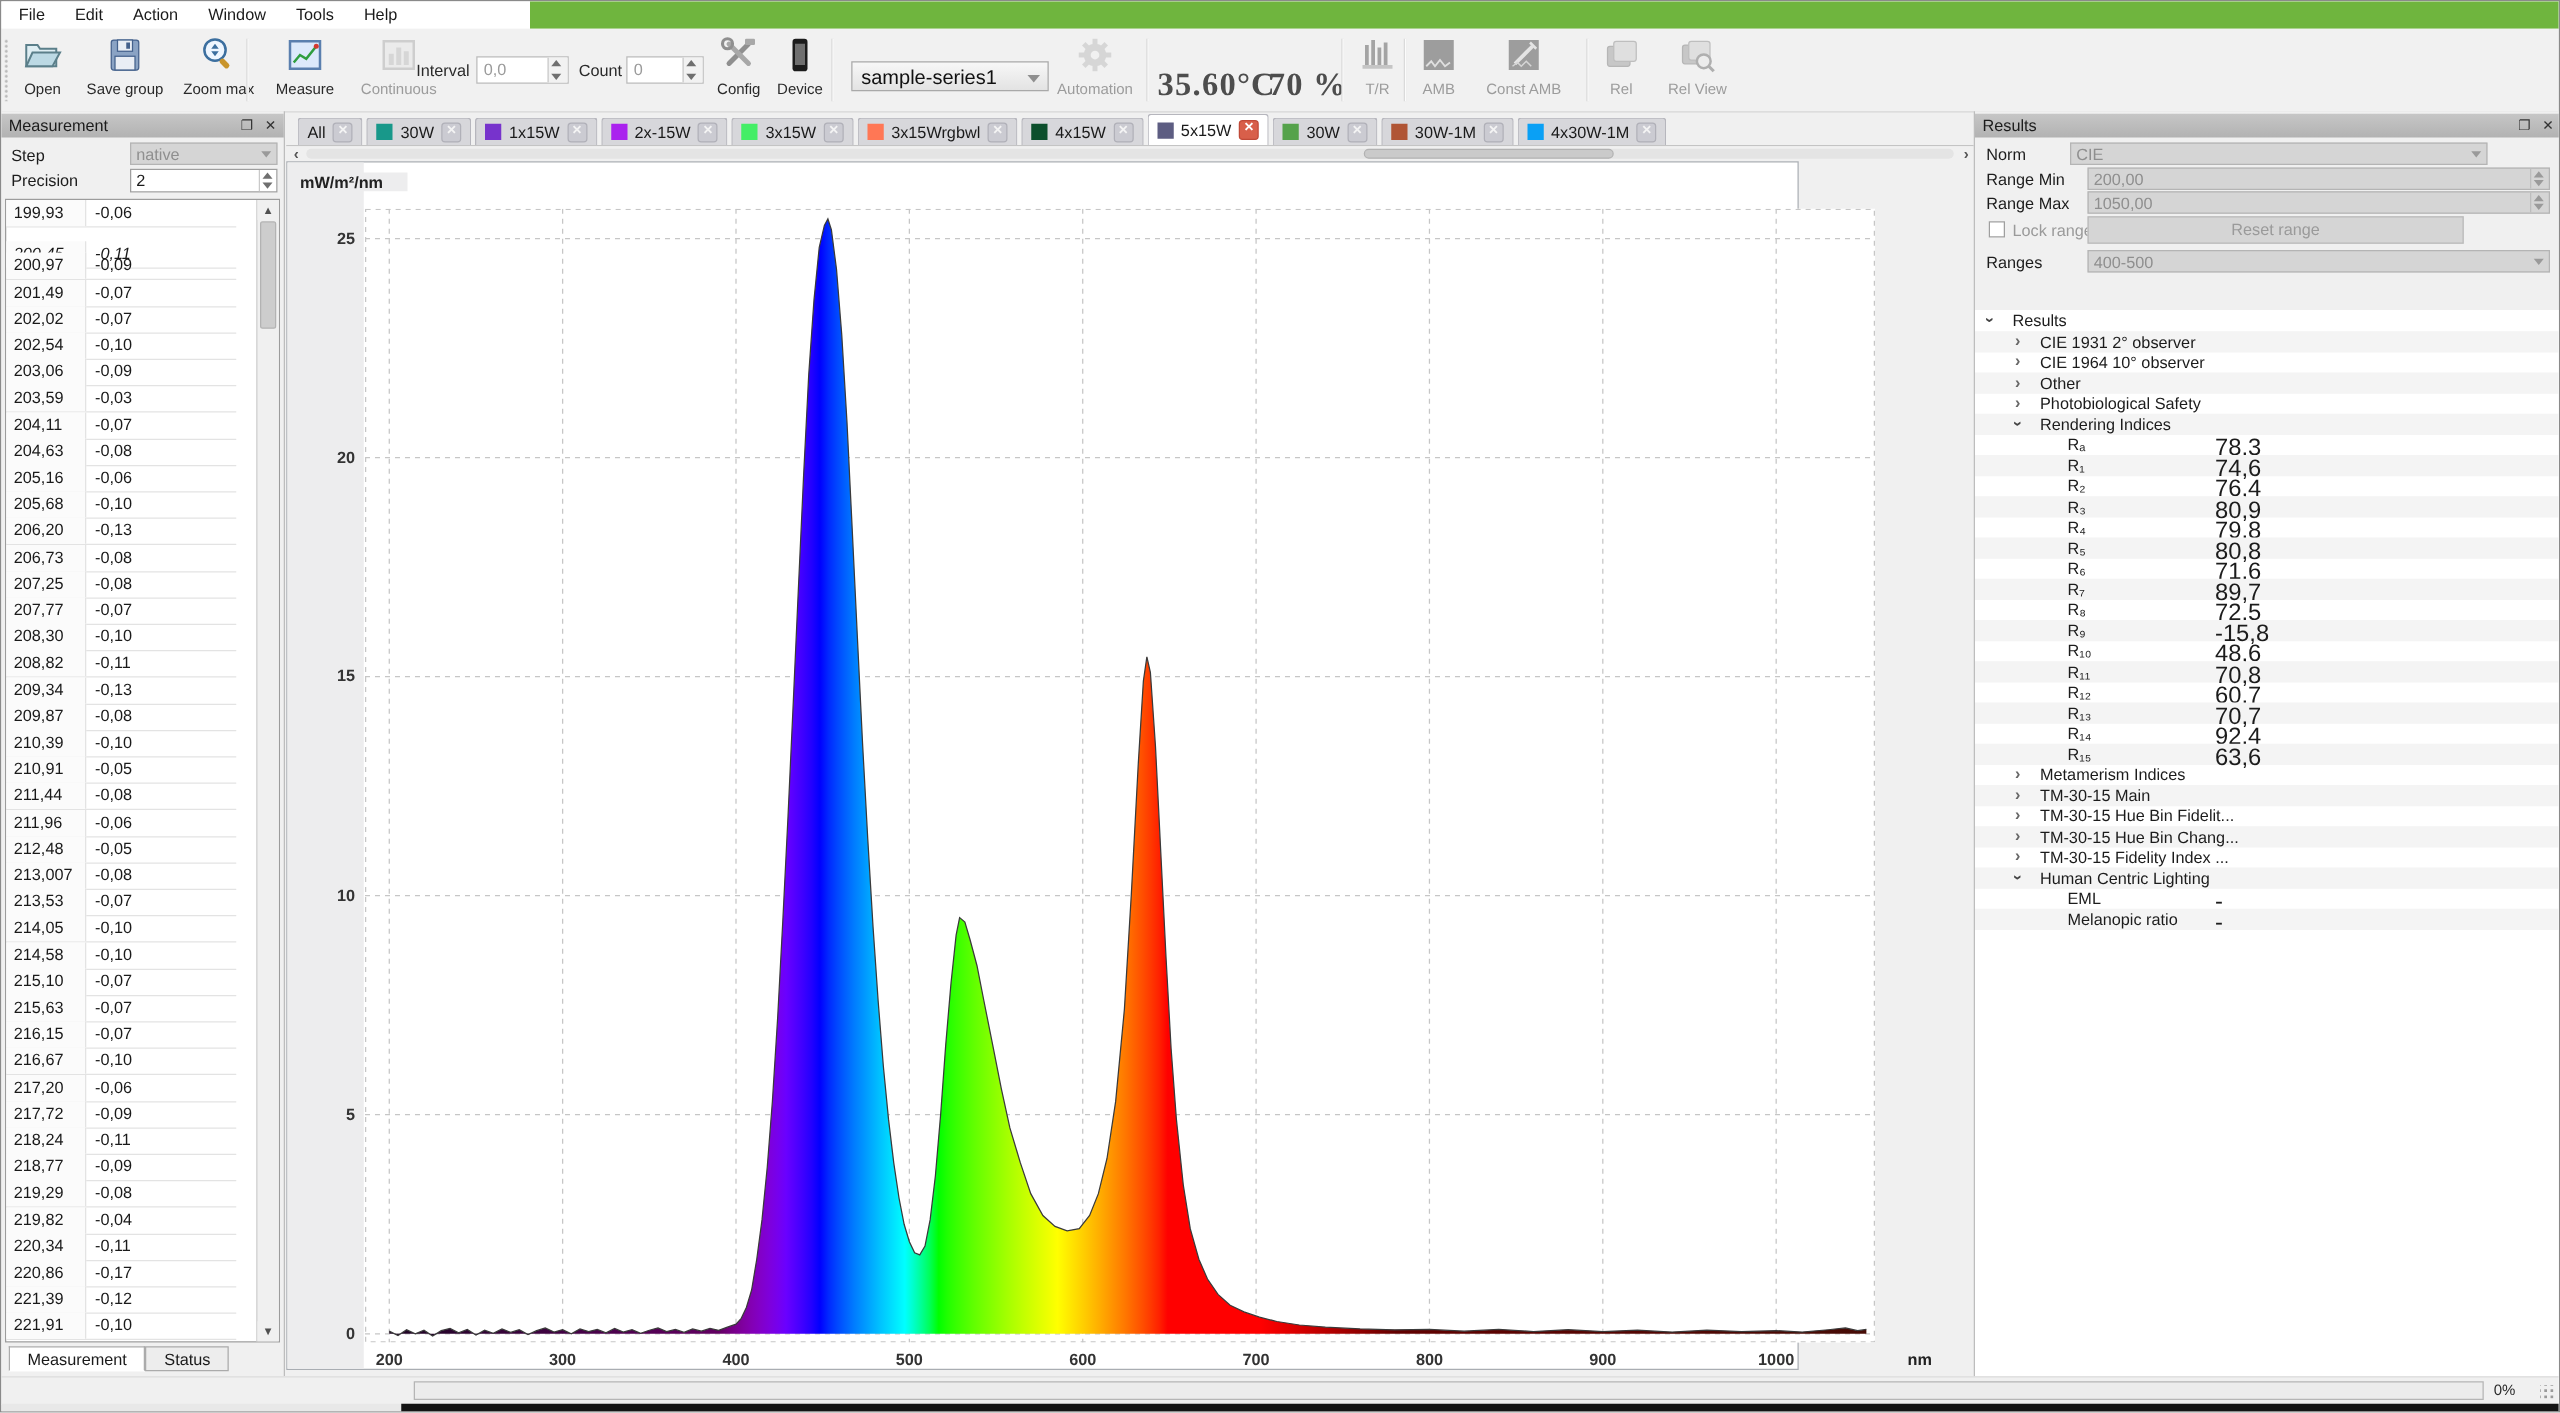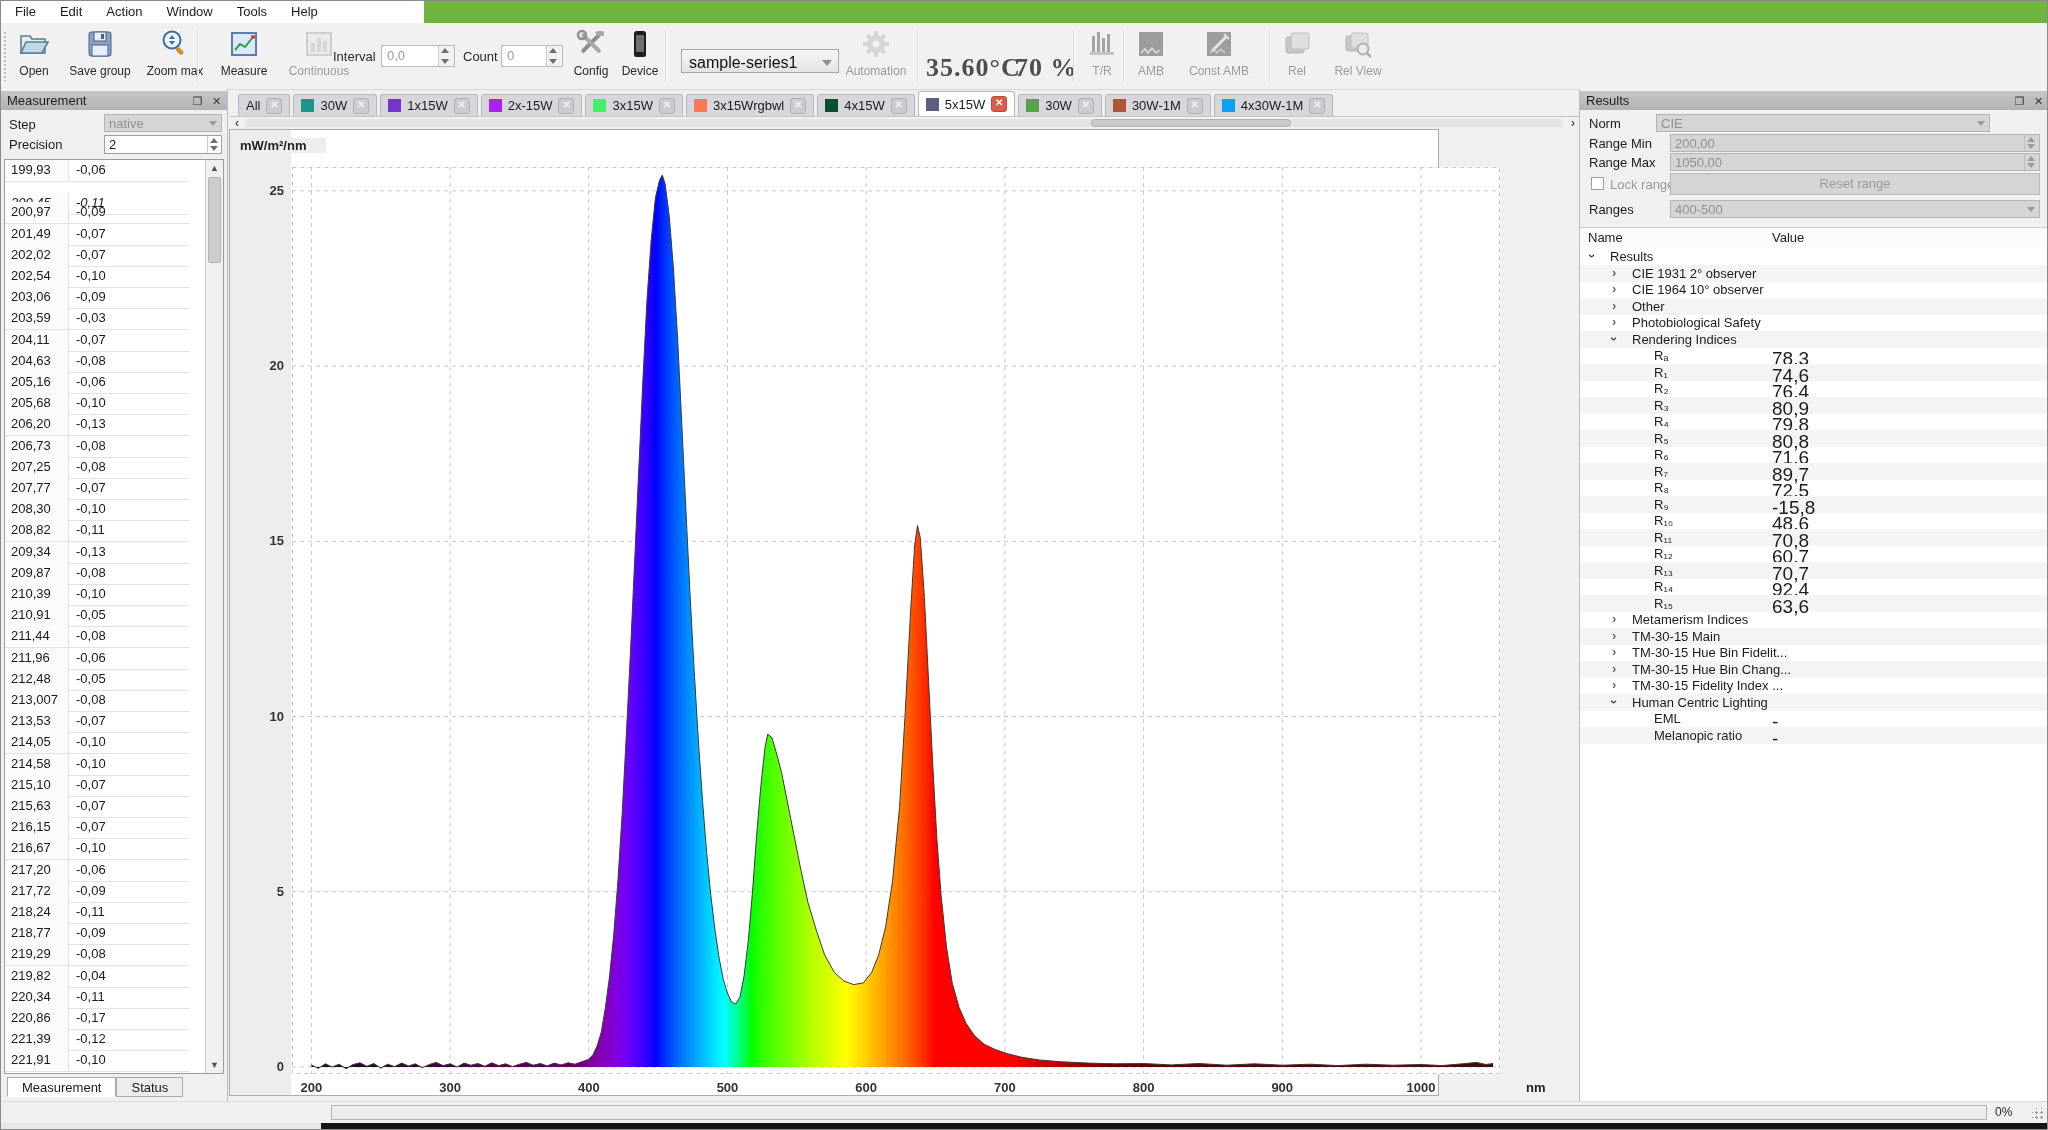--- a/index.html
+++ b/index.html
@@ -699,29 +699,25 @@
     <span class="frow-label" style="left:9px;top:66px">Range Max</span>
     <div class="dfield" style="left:90px;top:64px;width:370px">
       <span>1050,00</span>
       <span class="dspin">
           <i class="arrow-up"></i>
           <i class="arrow-dn"></i>
         </span>
     </div>
     <span class="checkbox" style="left:11px;top:88px"></span>
     <span class="frow-label" style="left:30px;top:88px;color:#9a9a9a">Lock range</span>
-    <div class="dbutton" style="left:90px;top:84px;width:370px">Reset range</div>
+    <div class="dbutton" style="left:90px;top:84px;width:301px">Reset range</div>
     <span class="frow-label" style="left:9px;top:113px">Ranges</span>
     <div class="dfield" style="left:90px;top:111px;width:370px">
       <span>400-500</span>
       <span class="carrow"></span>
-    </div>
-    <div class="rheader" style="top:138px">
-      <span style="left:8px">Name</span>
-      <span style="left:192px">Value</span>
     </div>
     <div class="tree" id="rtree" style="top:159px">
         <div class="trow" style="top: 0px;">
           <span class="exp open" style="left: 10px;">›</span>
           <span class="tlab" style="left: 30px;">Results</span>
         </div>
         <div class="trow alt" style="top: 16.5px;">
           <span class="exp" style="left: 32px;">›</span>
           <span class="tlab" style="left: 52px;">CIE 1931 2° observer</span>
         </div>

